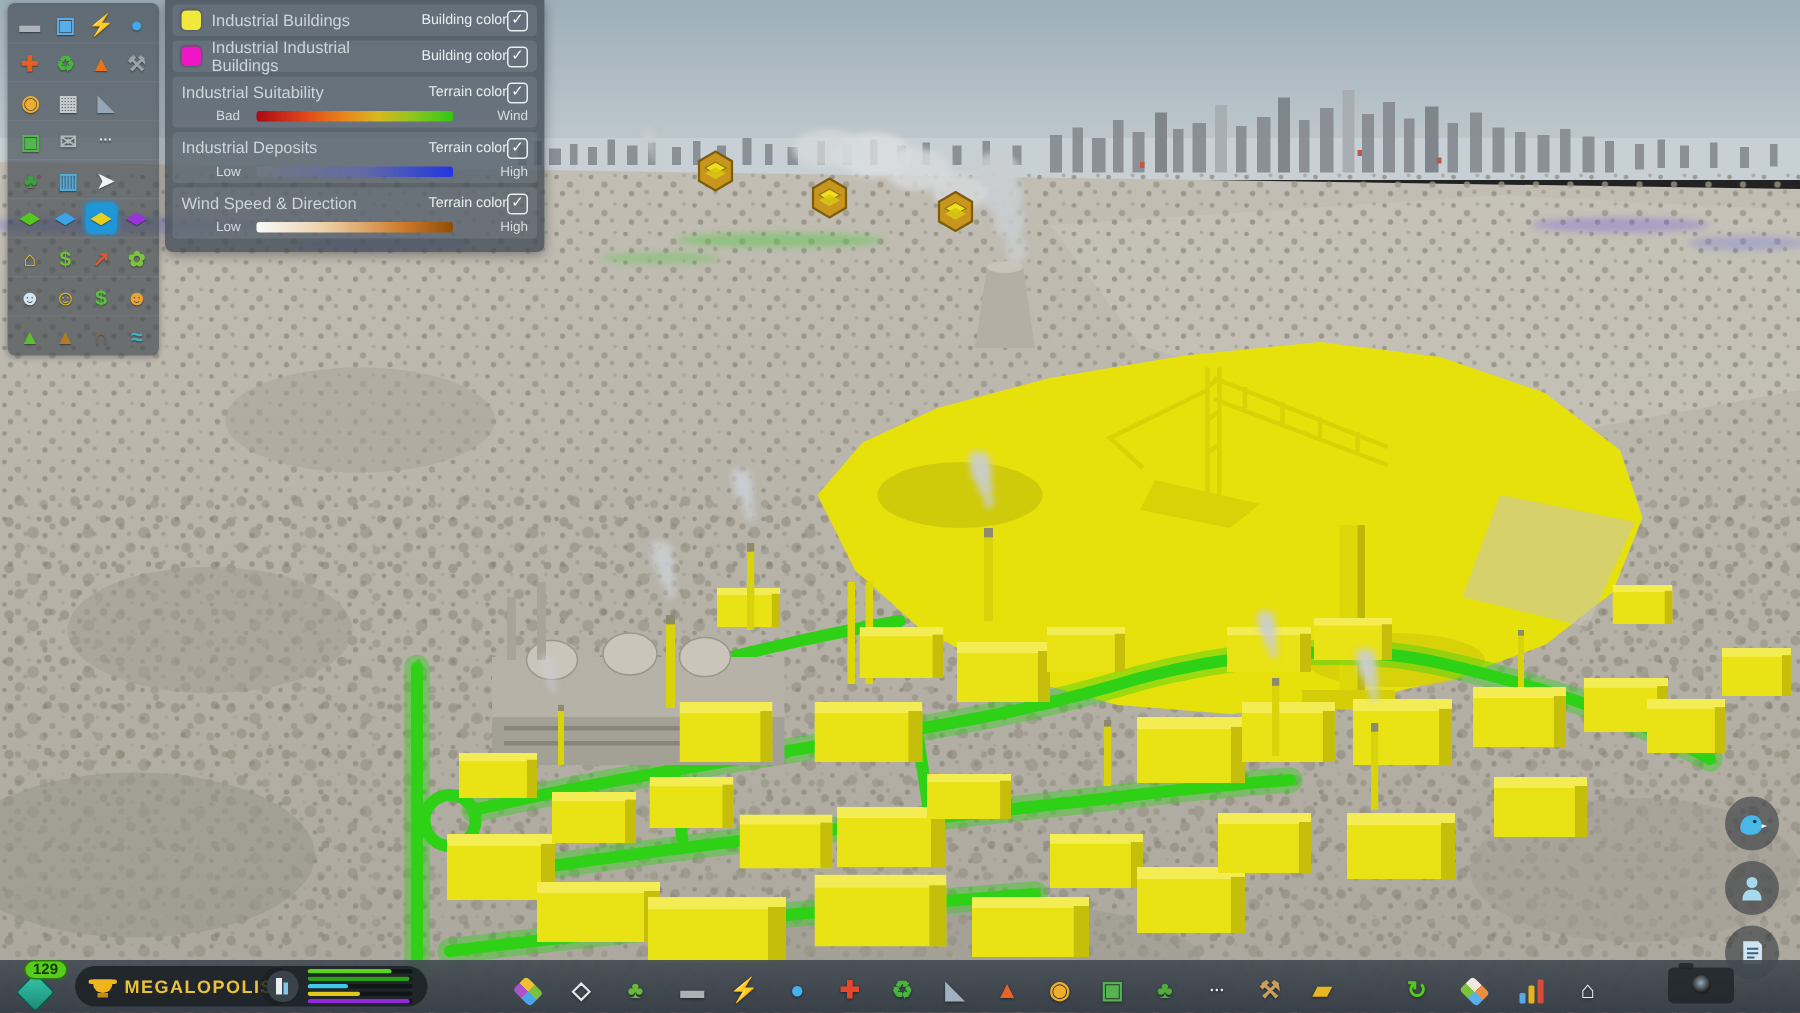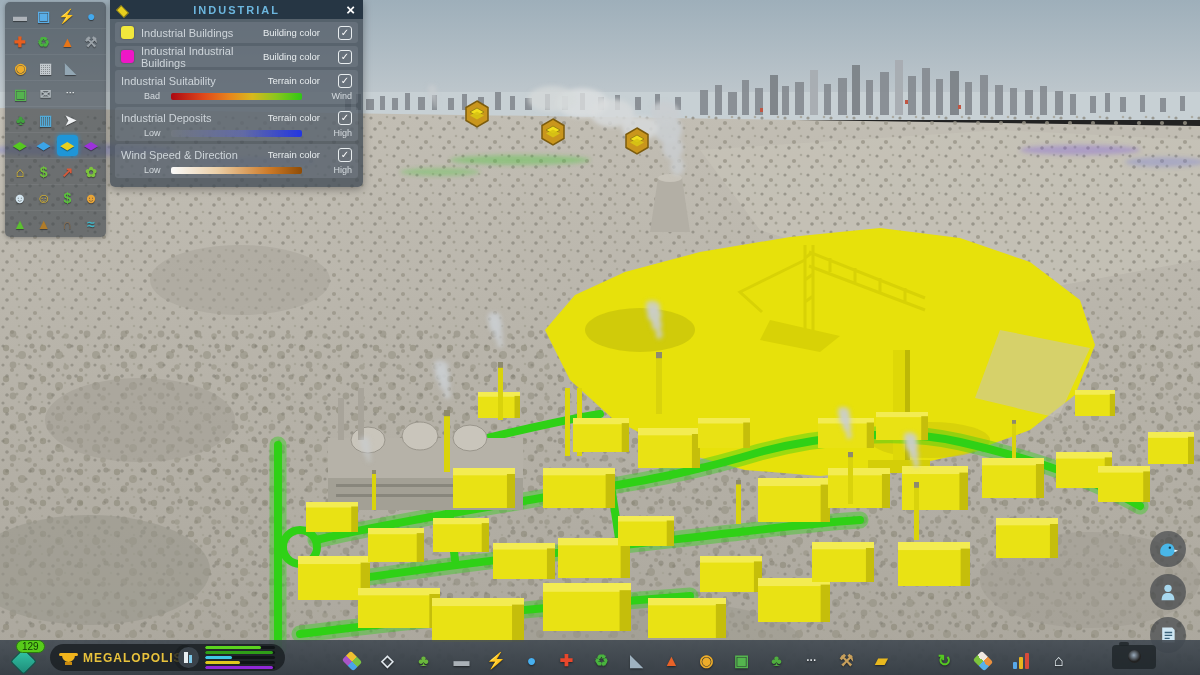--- a/index.html
+++ b/index.html
@@ -30,40 +30,40 @@
         background:#e8cf1e;border:1px solid #8a7a10;transform:rotate(45deg) scaleY(.62);}
   .panel-title{flex:1;text-align:center;color:#6cb6de;font-size:11px;font-weight:bold;letter-spacing:2px;}
   .close{color:#fff;font-size:15px;font-weight:bold;cursor:pointer;line-height:1;padding:0 2px;}
   .section{height:18px;background:rgba(30,40,48,.55);display:flex;align-items:center;
            padding:0 10px;color:#f2f5f7;font-size:11px;font-weight:bold;letter-spacing:1px;}
   .rows{padding:3px 5px 6px;}
   .lrow{background:rgba(140,150,160,.28);border-radius:3px;margin-bottom:3px;padding:3px 6px;}
   .lrow .top{display:flex;align-items:center;height:15px;}
   .sw{width:13px;height:13px;border-radius:3px;margin-right:7px;box-shadow:0 0 2px rgba(0,0,0,.4);}
   .lname{flex:1;color:#ced5da;font-size:11px;}
-  .rtype{color:#e8edef;font-size:9.5px;margin-right:18px;text-align:center;}
+  .rtype{color:#e8edef;font-size:9.5px;margin-right:0;text-align:center;}
   .cbx{width:12px;height:12px;border:1.5px solid #e8edef;border-radius:3px;color:#fff;
        font-size:10px;line-height:11px;text-align:center;cursor:pointer;}
   .scale{display:flex;align-items:center;margin-top:3px;height:10px;}
   .scale .end{color:#d5dbdf;font-size:9px;width:24px;padding-left:23px;}
   .scale .end.r{text-align:right;}
   .gbar{flex:1;height:7px;border-radius:2px;margin:0 3px;}
   .g-suitability{background:linear-gradient(90deg,#ab0812,#e0481a 25%,#e8861c 45%,#d8b81e 62%,#8cc61e 80%,#2fc814);}
   .g-groundwater{background:linear-gradient(90deg,rgba(150,155,165,.15),rgba(90,100,200,.55) 55%,#2336e0);}
   .g-wind{background:linear-gradient(90deg,#fafafa,#ecd0a8 35%,#cd7a28 75%,#8f4c06);}
 
   
   .bottombar{position:absolute;left:0;right:0;bottom:0;height:35px;
              background:linear-gradient(rgba(68,76,84,.92),rgba(50,58,66,.94));}
   .lvl{position:absolute;left:10px;bottom:3px;width:34px;height:30px;}
   .lvl .dia{position:absolute;left:4px;top:10px;width:17px;height:17px;border-radius:3px;
             background:linear-gradient(135deg,#34c8a8,#1e8a78);transform:rotate(45deg);
             border:1px solid #0e5a4c;}
   .lvl .num{position:absolute;left:6px;top:-2px;background:#58cc1a;color:#123a06;font-size:10px;
-            font-weight:normal;padding:0 5px;border-radius:8px;border:1.5px solid #2a7a10;}
+            font-weight:bold;padding:0 5px;border-radius:8px;border:1.5px solid #2a7a10;}
   .pill{position:absolute;bottom:4px;height:27px;background:rgba(26,30,34,.82);border-radius:15px;
         display:flex;align-items:center;padding:0 12px;}
   .pill.trophy-pill{left:50px;}
   .trophy{width:13px;height:9px;background:#f0b41c;border-radius:0 0 7px 7px;position:relative;margin-right:8px;}
   .trophy:before{content:"";position:absolute;left:-3px;top:0;width:19px;height:3px;background:#f0b41c;border-radius:2px;}
   .trophy:after{content:"";position:absolute;left:3px;top:9px;width:7px;height:3px;background:#c88a10;}
   .mil{color:#e8c23c;font-size:12px;font-weight:bold;letter-spacing:1px;}
   .pill.demand-pill{left:174px;padding:0 10px 0 4px;}
   .dicon{width:21px;height:21px;border-radius:50%;background:#3a424a;position:relative;margin-right:6px;}
   .dicon:before{content:"";position:absolute;left:6px;top:5px;width:4px;height:11px;background:#e8eef2;}
@@ -469,25 +469,20 @@
         <span class="picon">
           <span class="g" style="color: rgb(138, 108, 76);">∩</span>
         </span>
         <span class="picon">
           <span class="g" style="color: rgb(65, 182, 200);">≈</span>
         </span>
       </div>
     </div>
 
   <div class="panel">
-    <div class="panel-hd">
-      <span class="zicon"></span>
-      <span class="panel-title">INDUSTRIAL</span>
-      <span class="close">×</span>
-    </div>
     <div class="rows" id="legend-rows">
         <div class="lrow">
           <div class="top">
             <span class="sw" style="background: rgb(242, 232, 60);"></span>
             <span class="lname">Industrial Buildings</span>
             <span class="rtype">Building color</span>
             <span class="cbx">✓</span>
           </div>
         </div>
         <div class="lrow">

